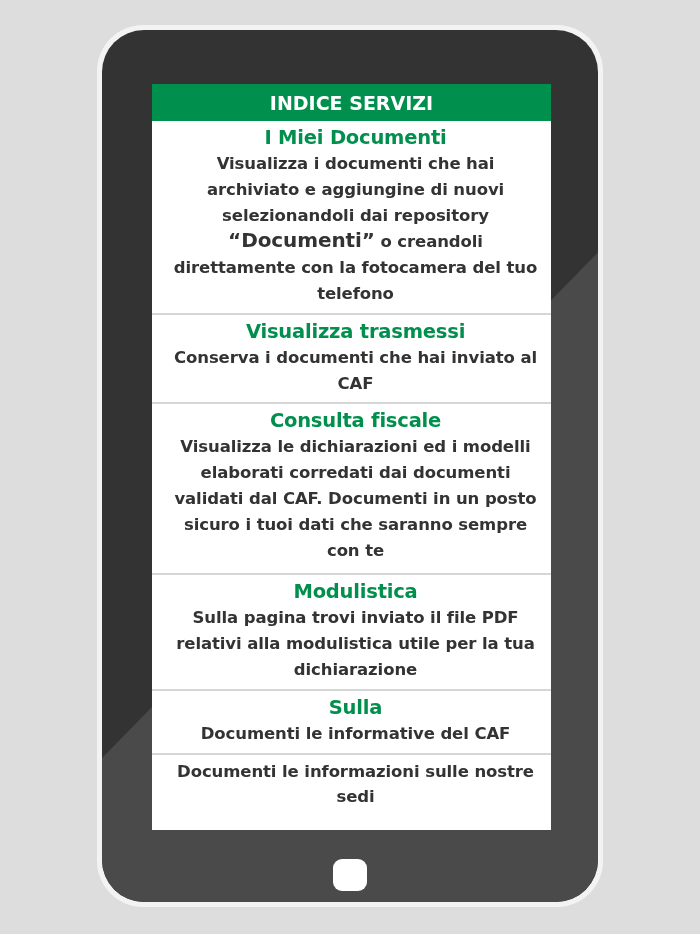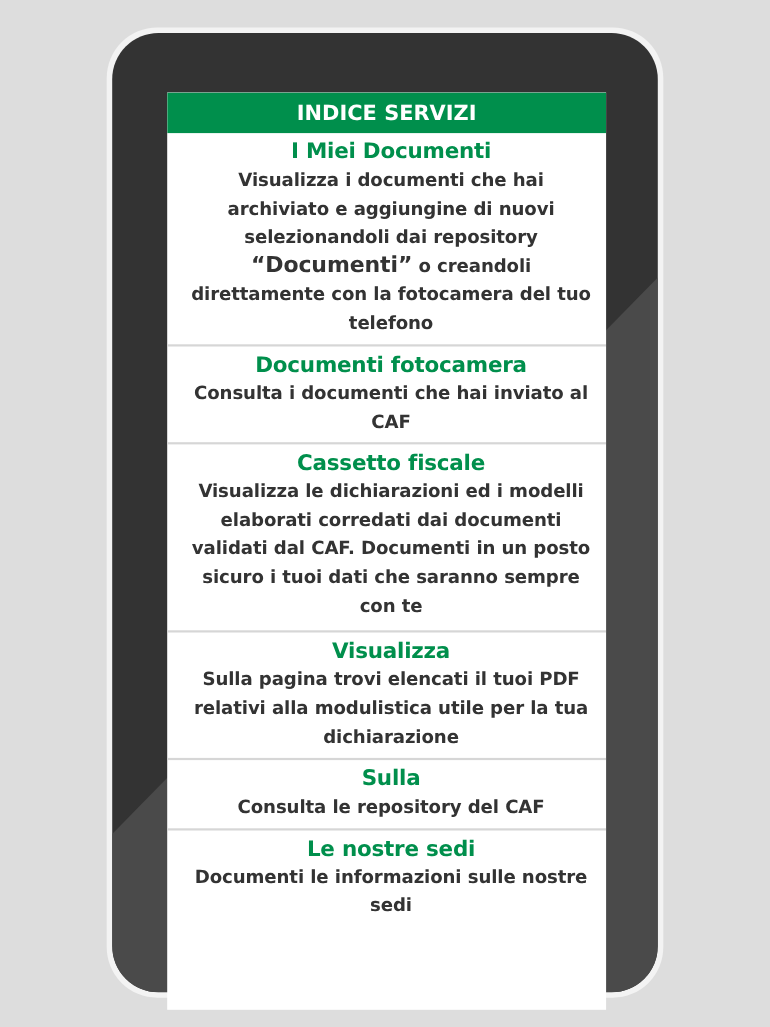--- a/index.html
+++ b/index.html
@@ -16,21 +16,21 @@
       position: absolute; left: 5px; top: 5px; right: 5px; bottom: 5px;
       border-radius: 42px; overflow: hidden; background: #333333;
     }
     .tablet-body .shade {
       position: absolute; inset: 0;
       background: linear-gradient(to bottom right, transparent 0 50.5%, #4a4a4a 50.5% 100%);
       background: #4a4a4a;
       clip-path: polygon(100% 25.5%, 100% 100%, 0 100%, 0 83.5%);
     }
     .screen {
-      position: absolute; left: 152px; top: 84px; width: 399px; height: 834px;
+      position: absolute; left: 152px; top: 84px; width: 399px; height: 746px;
       background: #ffffff; overflow: hidden;
     }
     .header {
       height: 37px; background: #008f4c; color: #ffffff;
       text-align: center; line-height: 39px; font-size: 19px; font-weight: bold;
       letter-spacing: 0px;
     }
     .item {
       padding: 4px 10px 6px 18px; border-bottom: 2px solid #d6d6d6; text-align: center;
     }
@@ -60,38 +60,37 @@
 
 <div class="screen">
   <div class="header">INDICE SERVIZI</div>
 
   <div class="item">
     <div class="item-title">I Miei Documenti</div>
     <div class="item-desc"><span>Visualizza i documenti che hai archiviato e aggiungine di nuovi selezionandoli dai repository </span><span class="big">“Documenti”</span><span> o creandoli direttamente con la fotocamera del tuo telefono</span></div>
   </div>
 
   <div class="item">
-    <div class="item-title">Documenti fotocamera</div>
-    <div class="item-desc">Consulta i documenti che hai inviato al CAF</div>
+    <div class="item-title">Visualizza trasmessi</div>
+    <div class="item-desc">Conserva i documenti che hai inviato al CAF</div>
   </div>
 
   <div class="item" style="padding-bottom:10px;">
-    <div class="item-title">Cassetto fiscale</div>
+    <div class="item-title">Consulta fiscale</div>
     <div class="item-desc">Visualizza le dichiarazioni ed i modelli elaborati corredati dai documenti validati dal CAF. Documenti in un posto sicuro i tuoi dati che saranno sempre con te</div>
   </div>
 
   <div class="item">
-    <div class="item-title">Visualizza</div>
-    <div class="item-desc">Sulla pagina trovi elencati il tuoi PDF relativi alla modulistica utile per la tua dichiarazione</div>
+    <div class="item-title">Modulistica</div>
+    <div class="item-desc">Sulla pagina trovi inviato il file PDF relativi alla modulistica utile per la tua dichiarazione</div>
   </div>
 
   <div class="item">
     <div class="item-title">Sulla</div>
-    <div class="item-desc">Consulta le repository del CAF</div>
+    <div class="item-desc">Documenti le informative del CAF</div>
   </div>
 
   <div class="item">
-    <div class="item-title">Le nostre sedi</div>
     <div class="item-desc">Documenti le informazioni sulle nostre sedi</div>
   </div>
 </div>
 
 <div class="home-button"></div>
 
 </body></html>

